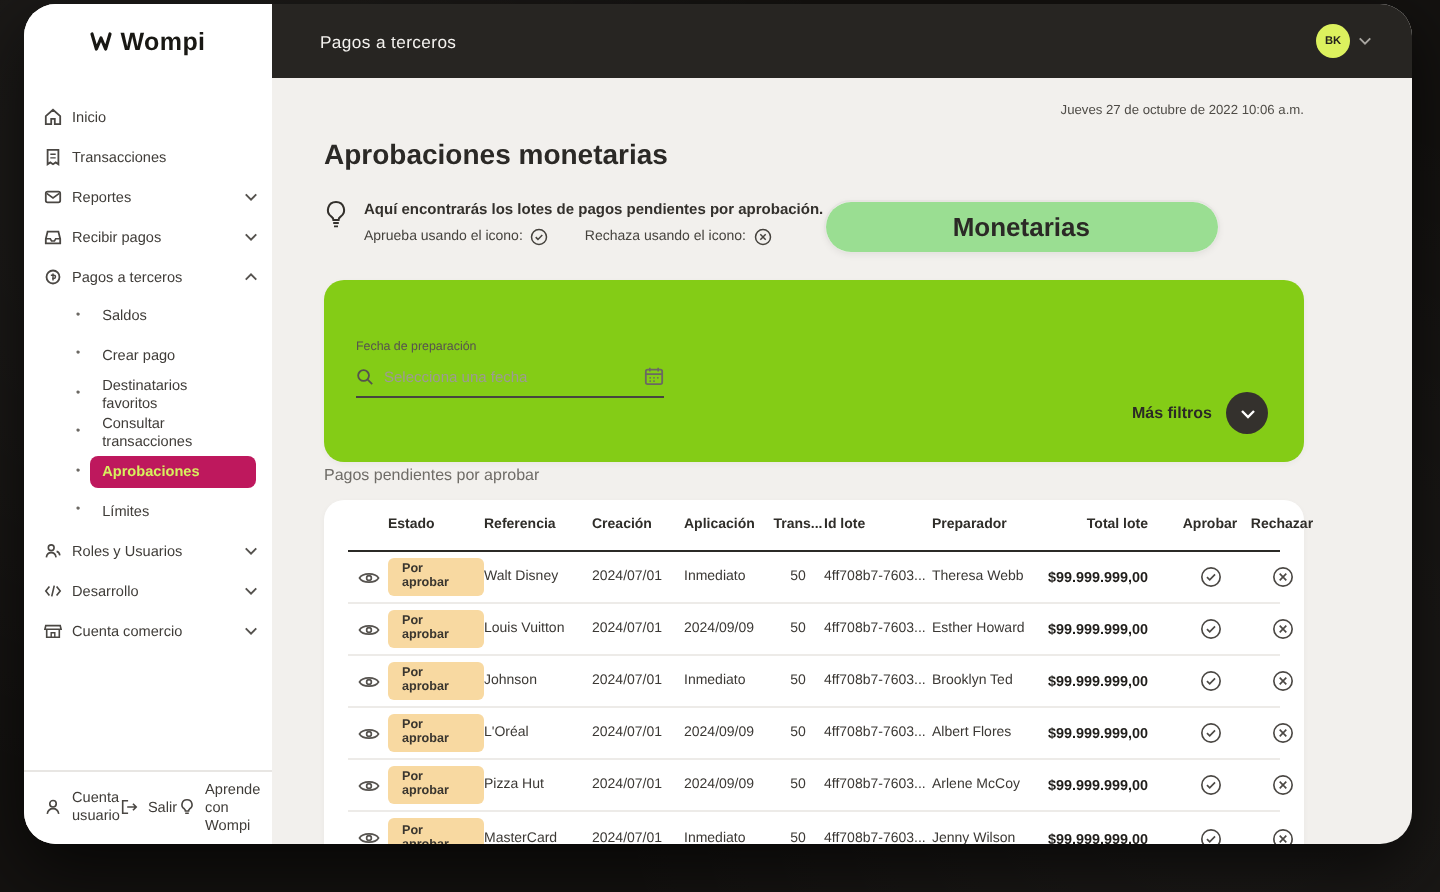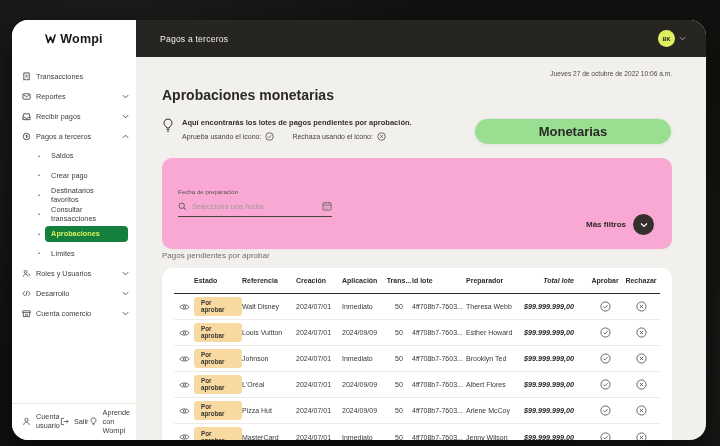--- a/index.html
+++ b/index.html
@@ -5,61 +5,61 @@
   * { margin:0; padding:0; box-sizing:border-box; }
   html,body { width:720px; height:446px; overflow:hidden; }
   body {
     font-family:"Liberation Sans", sans-serif;
     background:
       radial-gradient(circle at 15% 20%, rgba(255,255,255,.05), transparent 45%),
       radial-gradient(circle at 85% 80%, rgba(255,255,255,.04), transparent 45%),
       #141210;
   }
   .window {
-    position:absolute; left:12px; top:20px; width:694px; height:420px;
+    position:absolute; left:12px; top:2px; width:694px; height:420px;
     border-radius:16px; background:#f2f0ed; overflow:hidden; display:flex;
     box-shadow:0 12px 34px rgba(0,0,0,.65);
   }
   
   .sidebar { width:124px; flex-shrink:0; background:#fff; display:flex; flex-direction:column; }
   .logo { height:37px; display:flex; align-items:center; justify-content:center; gap:4px;
           font-weight:bold; font-size:12.5px; color:#191814; letter-spacing:.2px; }
   .nav { padding:9px 7px 0 10px; display:flex; flex-direction:column; font-size:7.3px; color:#3f3c38; }
   .nav-item { display:flex; align-items:center; gap:5px; height:20px; cursor:pointer; }
   .nav-item svg { flex-shrink:0; }
   .chev { margin-left:auto; display:flex; }
   .sub-item { display:flex; align-items:center; gap:5px; height:19.5px; padding-left:16px; cursor:pointer; }
   .bullet { font-size:6px; color:#6b6863; line-height:1; }
   .sub-label { padding:3px 8px 3.5px 6px; }
-  .sub-label.active { background:#15803d; color:#d7f05e; border-radius:4px; flex:1; margin-right:1px; font-weight:bold; }
+  .sub-label.active { background:#be185d; color:#d7f05e; border-radius:4px; flex:1; margin-right:1px; font-weight:bold; }
   .sidebar-bottom { margin-top:auto; border-top:1px solid #e8e6e3; padding:7px 7px 9px 10px;
                     display:flex; flex-direction:row; font-size:7.3px; color:#3f3c38; }
   
   .main { flex:1; display:flex; flex-direction:column; min-width:0; }
   .topbar { height:37px; flex-shrink:0; background:#272522; display:flex; align-items:center; padding:0 20px 0 24px; }
   .topbar-title { color:#f4f2ef; font-size:8.6px; letter-spacing:.2px; }
   .topbar-right { margin-left:auto; display:flex; align-items:center; gap:4px; }
   .avatar { width:17px; height:17px; border-radius:50%; background:#dcf15e; color:#23221c;
             font-size:5.6px; font-weight:bold; display:flex; align-items:center; justify-content:center; cursor:pointer; }
-  .content { flex:1; padding:0 34px 0 26px; min-height:0; }
+  .content { flex:1; padding:0 54px 0 26px; min-height:0; }
   .date-row { text-align:right; font-size:6.6px; color:#4f4c47; margin-top:13px; }
   h1.page-title { font-size:14px; font-weight:bold; color:#2b2926; margin-top:10px; }
   
-  .tip-row { margin-top:15px; display:flex; justify-content:space-between; align-items:flex-start; }
+  .tip-row { margin-top:15px; display:flex; align-items:flex-start; }
   .tip-left { display:flex; gap:8px; }
   .tip-line1 { font-size:7.5px; font-weight:bold; color:#33302c; }
   .tip-line2 { margin-top:4.5px; font-size:7px; color:#45423d; display:flex; align-items:center; gap:4px; }
   .tip-line2 .spacer { width:10px; }
   .toggle { width:198px; height:27px; background:#fff; border:1px solid #e7e5e2; border-radius:999px;
             display:flex; font-size:13px; font-weight:bold; color:#2b2926;
             box-shadow:0 1px 3px rgba(0,0,0,.05); }
   .toggle .seg { flex:1; display:flex; align-items:center; justify-content:center; border-radius:999px; cursor:pointer; }
   .toggle .seg.active { background:#9ade92; }
   
-  .filter-card { margin-top:13px; background:#f9a8d4; border-radius:10px; padding:12px 18px 14px 16px;
+  .filter-card { margin-top:13px; background:#84cc16; border-radius:10px; padding:12px 18px 14px 16px;
                  display:flex; align-items:center; justify-content:space-between;
                  box-shadow:0 1px 3px rgba(0,0,0,.04); }
   .filter-label { font-size:6.2px; color:#56534e; }
   .input-row { margin-top:6px; width:154px; display:flex; align-items:center; gap:5px;
                border-bottom:1px solid #474440; padding-bottom:5px; }
   .date-input { border:none; outline:none; flex:1; font-size:7.5px; color:#3b3834;
                 font-family:"Liberation Sans", sans-serif; min-width:0; background:transparent; }
   .date-input::placeholder { color:#9d9a95; }
   .more-filters { display:flex; align-items:center; gap:7px; cursor:pointer;margin-top:44px; }
   .more-filters-label { font-size:8px; font-weight:bold; color:#2b2926; }
@@ -68,40 +68,46 @@
   
   .section-title { margin:2px 0 8px; font-size:8px; color:#6f6c67; }
   .table-card { background:#fff; border-radius:10px 10px 0 0; padding:0 12px;
                 box-shadow:0 1px 3px rgba(0,0,0,.04); }
   .tgrid { display:grid; grid-template-columns:20px 48px 54px 46px 44px 26px 54px 56px 66px 34px 38px;
            align-items:center; }
   .thead { height:26px; font-size:7px; font-weight:bold; color:#2f2d29; border-bottom:1.5px solid #2b2a26; }
   .trow { height:26px; font-size:7px; color:#3b3834; border-bottom:1px solid #edebe8; }
   .trow:last-child { border-bottom:none; }
   .c-center { justify-self:center; text-align:center; }
-  .c-right { justify-self:end; text-align:right; padding-right:14px;font-style:italic; }
+  .c-right { justify-self:end; text-align:right; padding-right:14px; }
   .badge { display:inline-block; background:#f8d9a1; color:#3a362f; font-size:6.3px; font-weight:bold;
            padding:2.5px 7px 3px; border-radius:3px; }
   .amount { font-weight:bold; color:#1f1d1a; font-size:7.2px; }
   .icon-btn { display:flex; align-items:center; justify-content:center; cursor:pointer; }
 </style>
 </head>
 <body>
 
 <div class="window">
 
   <aside class="sidebar">
     <div class="logo">
       <svg width="11" height="10" viewBox="0 0 11 10">
           <path d="M1 1l2.2 7.5L5.5 3l2.3 5.5L10 1" fill="none" stroke="#191814" stroke-width="1.6" stroke-linecap="round" stroke-linejoin="round"></path>
         </svg>
       <span>Wompi</span>
     </div>
 
     <nav class="nav">
+      <div class="nav-item">
+        <svg width="9" height="9" viewBox="0 0 10 10">
+            <path d="M1 4.5L5 1l4 3.5V9H6V6H4v3H1z" fill="none" stroke="#4a4743" stroke-width="1"></path>
+          </svg>
+        <span>Inicio</span>
+      </div>
       <div class="nav-item">
         <svg width="9" height="9" viewBox="0 0 10 10">
             <path d="M2 1h6v8l-1.5-1L5 9 3.5 8 2 9z" fill="none" stroke="#4a4743" stroke-width="1"></path>
             <path d="M3.5 3.5h3M3.5 5.5h3" stroke="#4a4743" stroke-width=".8"></path>
           </svg>
         <span>Transacciones</span>
       </div>
       <div class="nav-item">
         <svg width="9" height="9" viewBox="0 0 10 10">
             <rect x="1" y="2" width="8" height="6" rx="1" fill="none" stroke="#4a4743" stroke-width="1"></rect>

